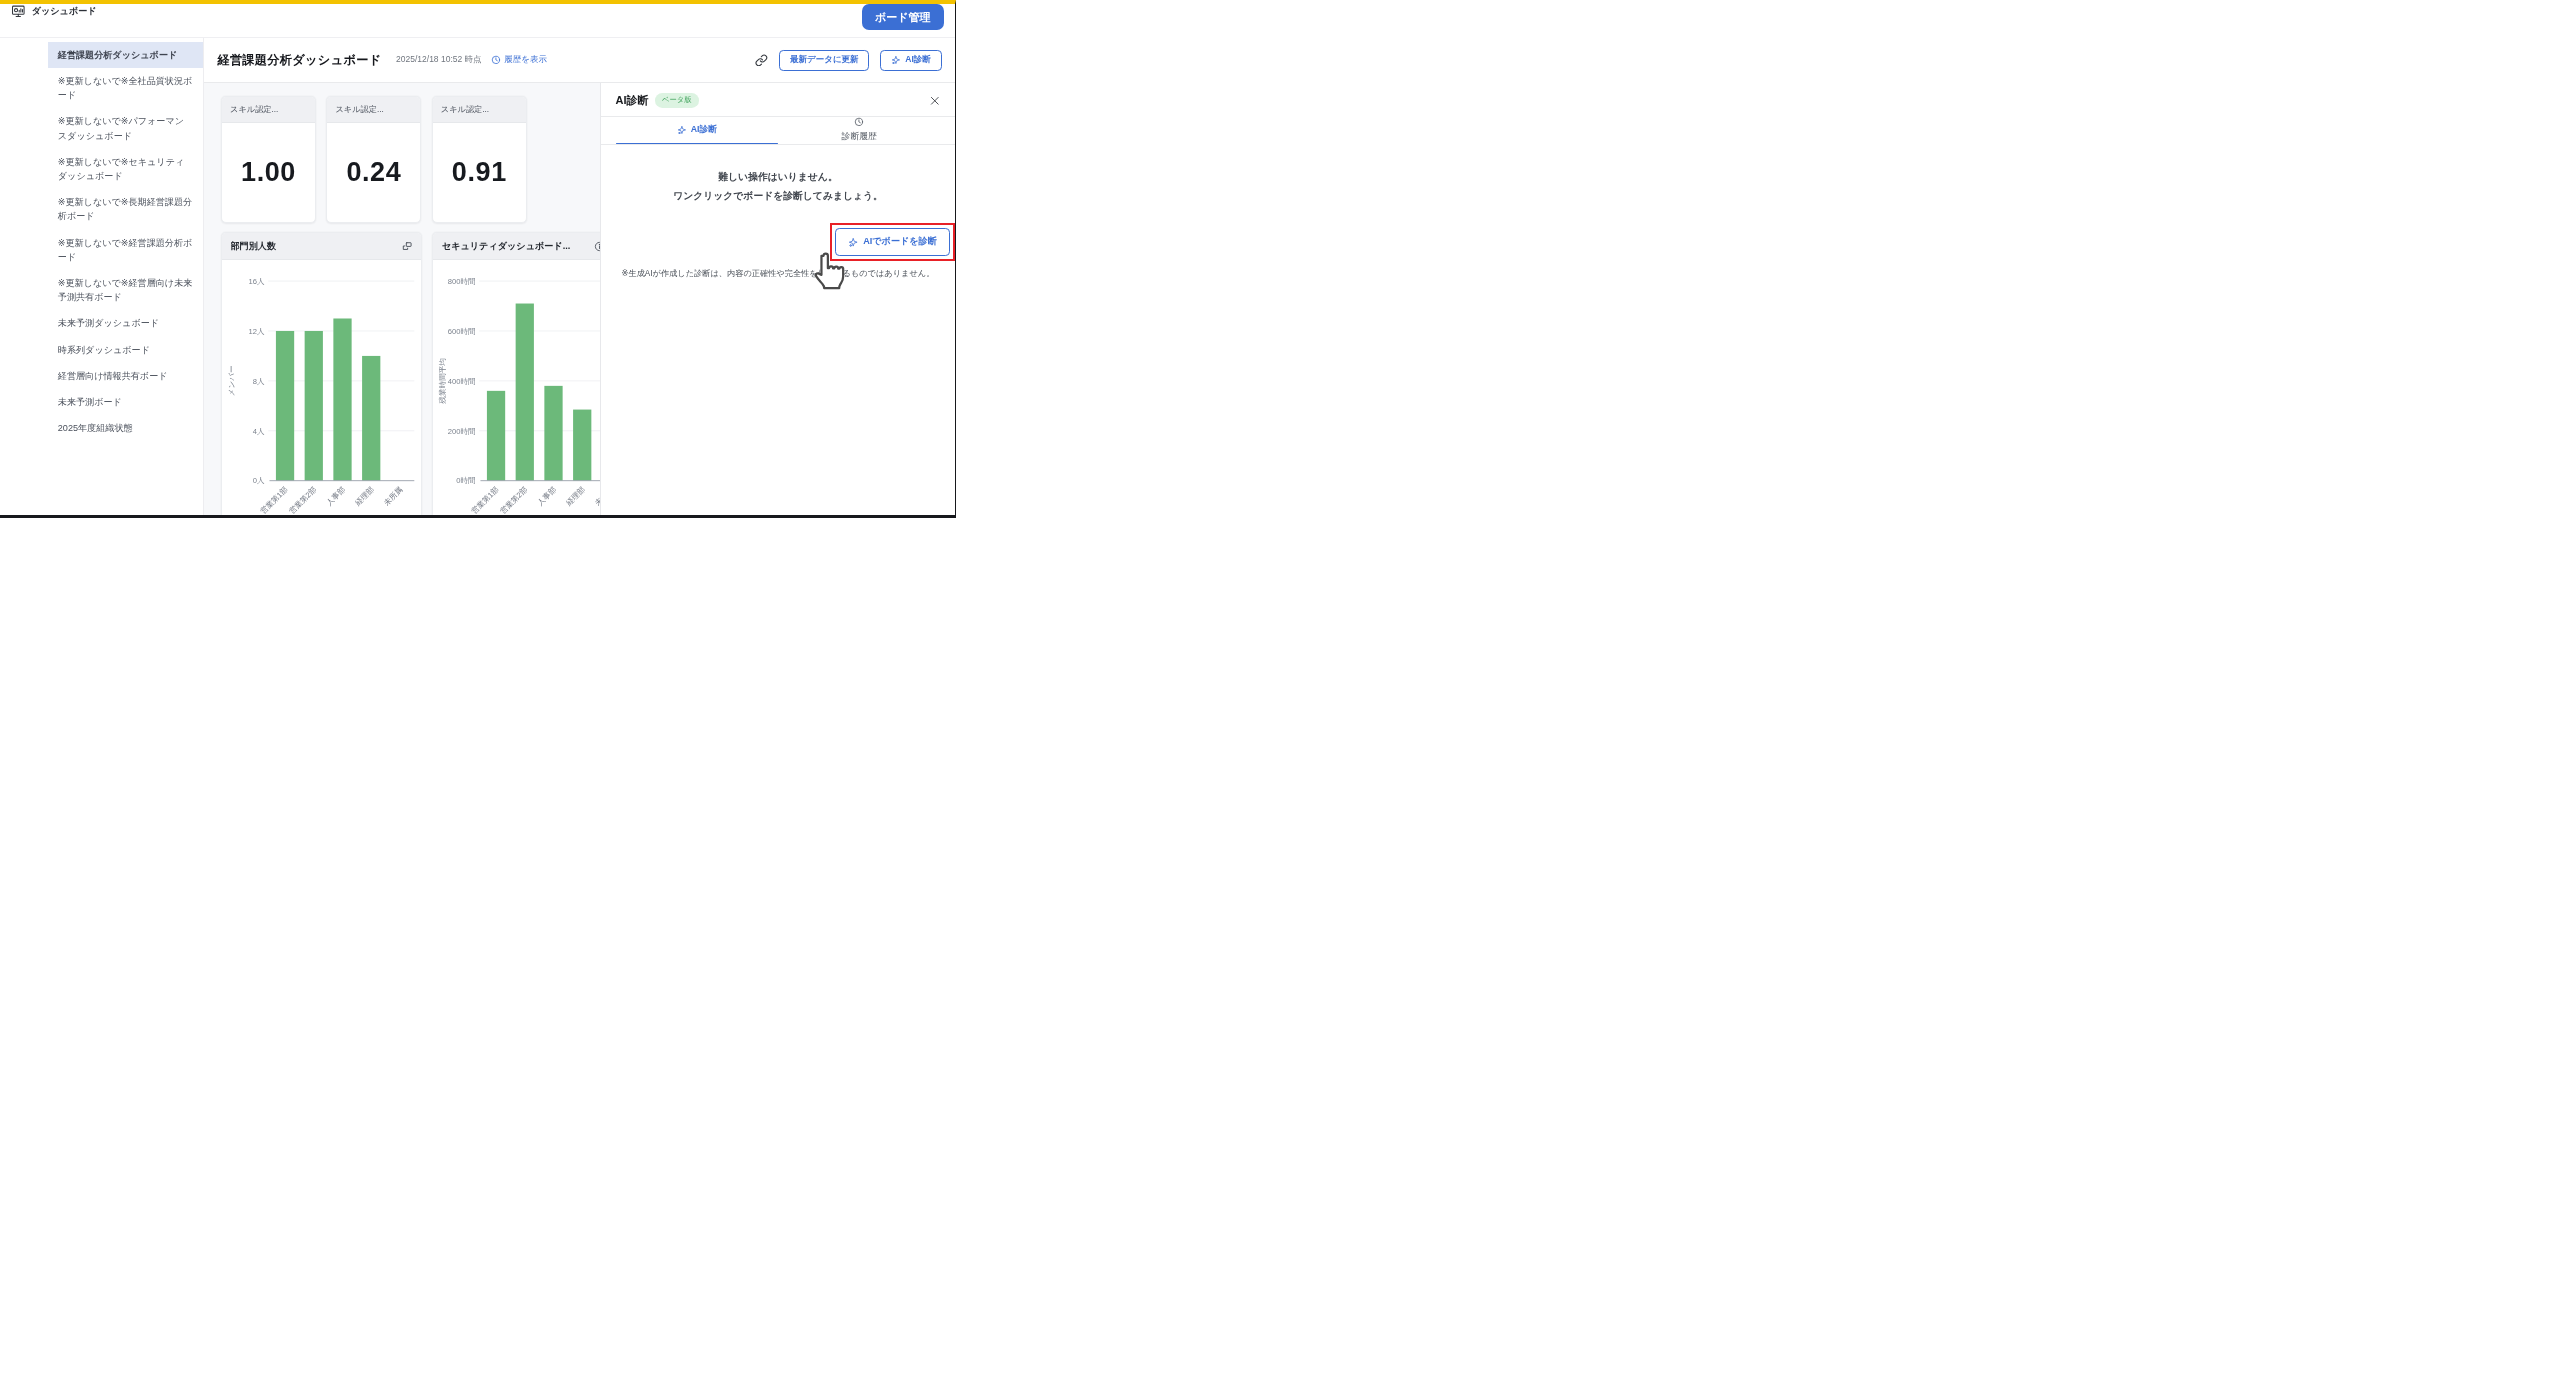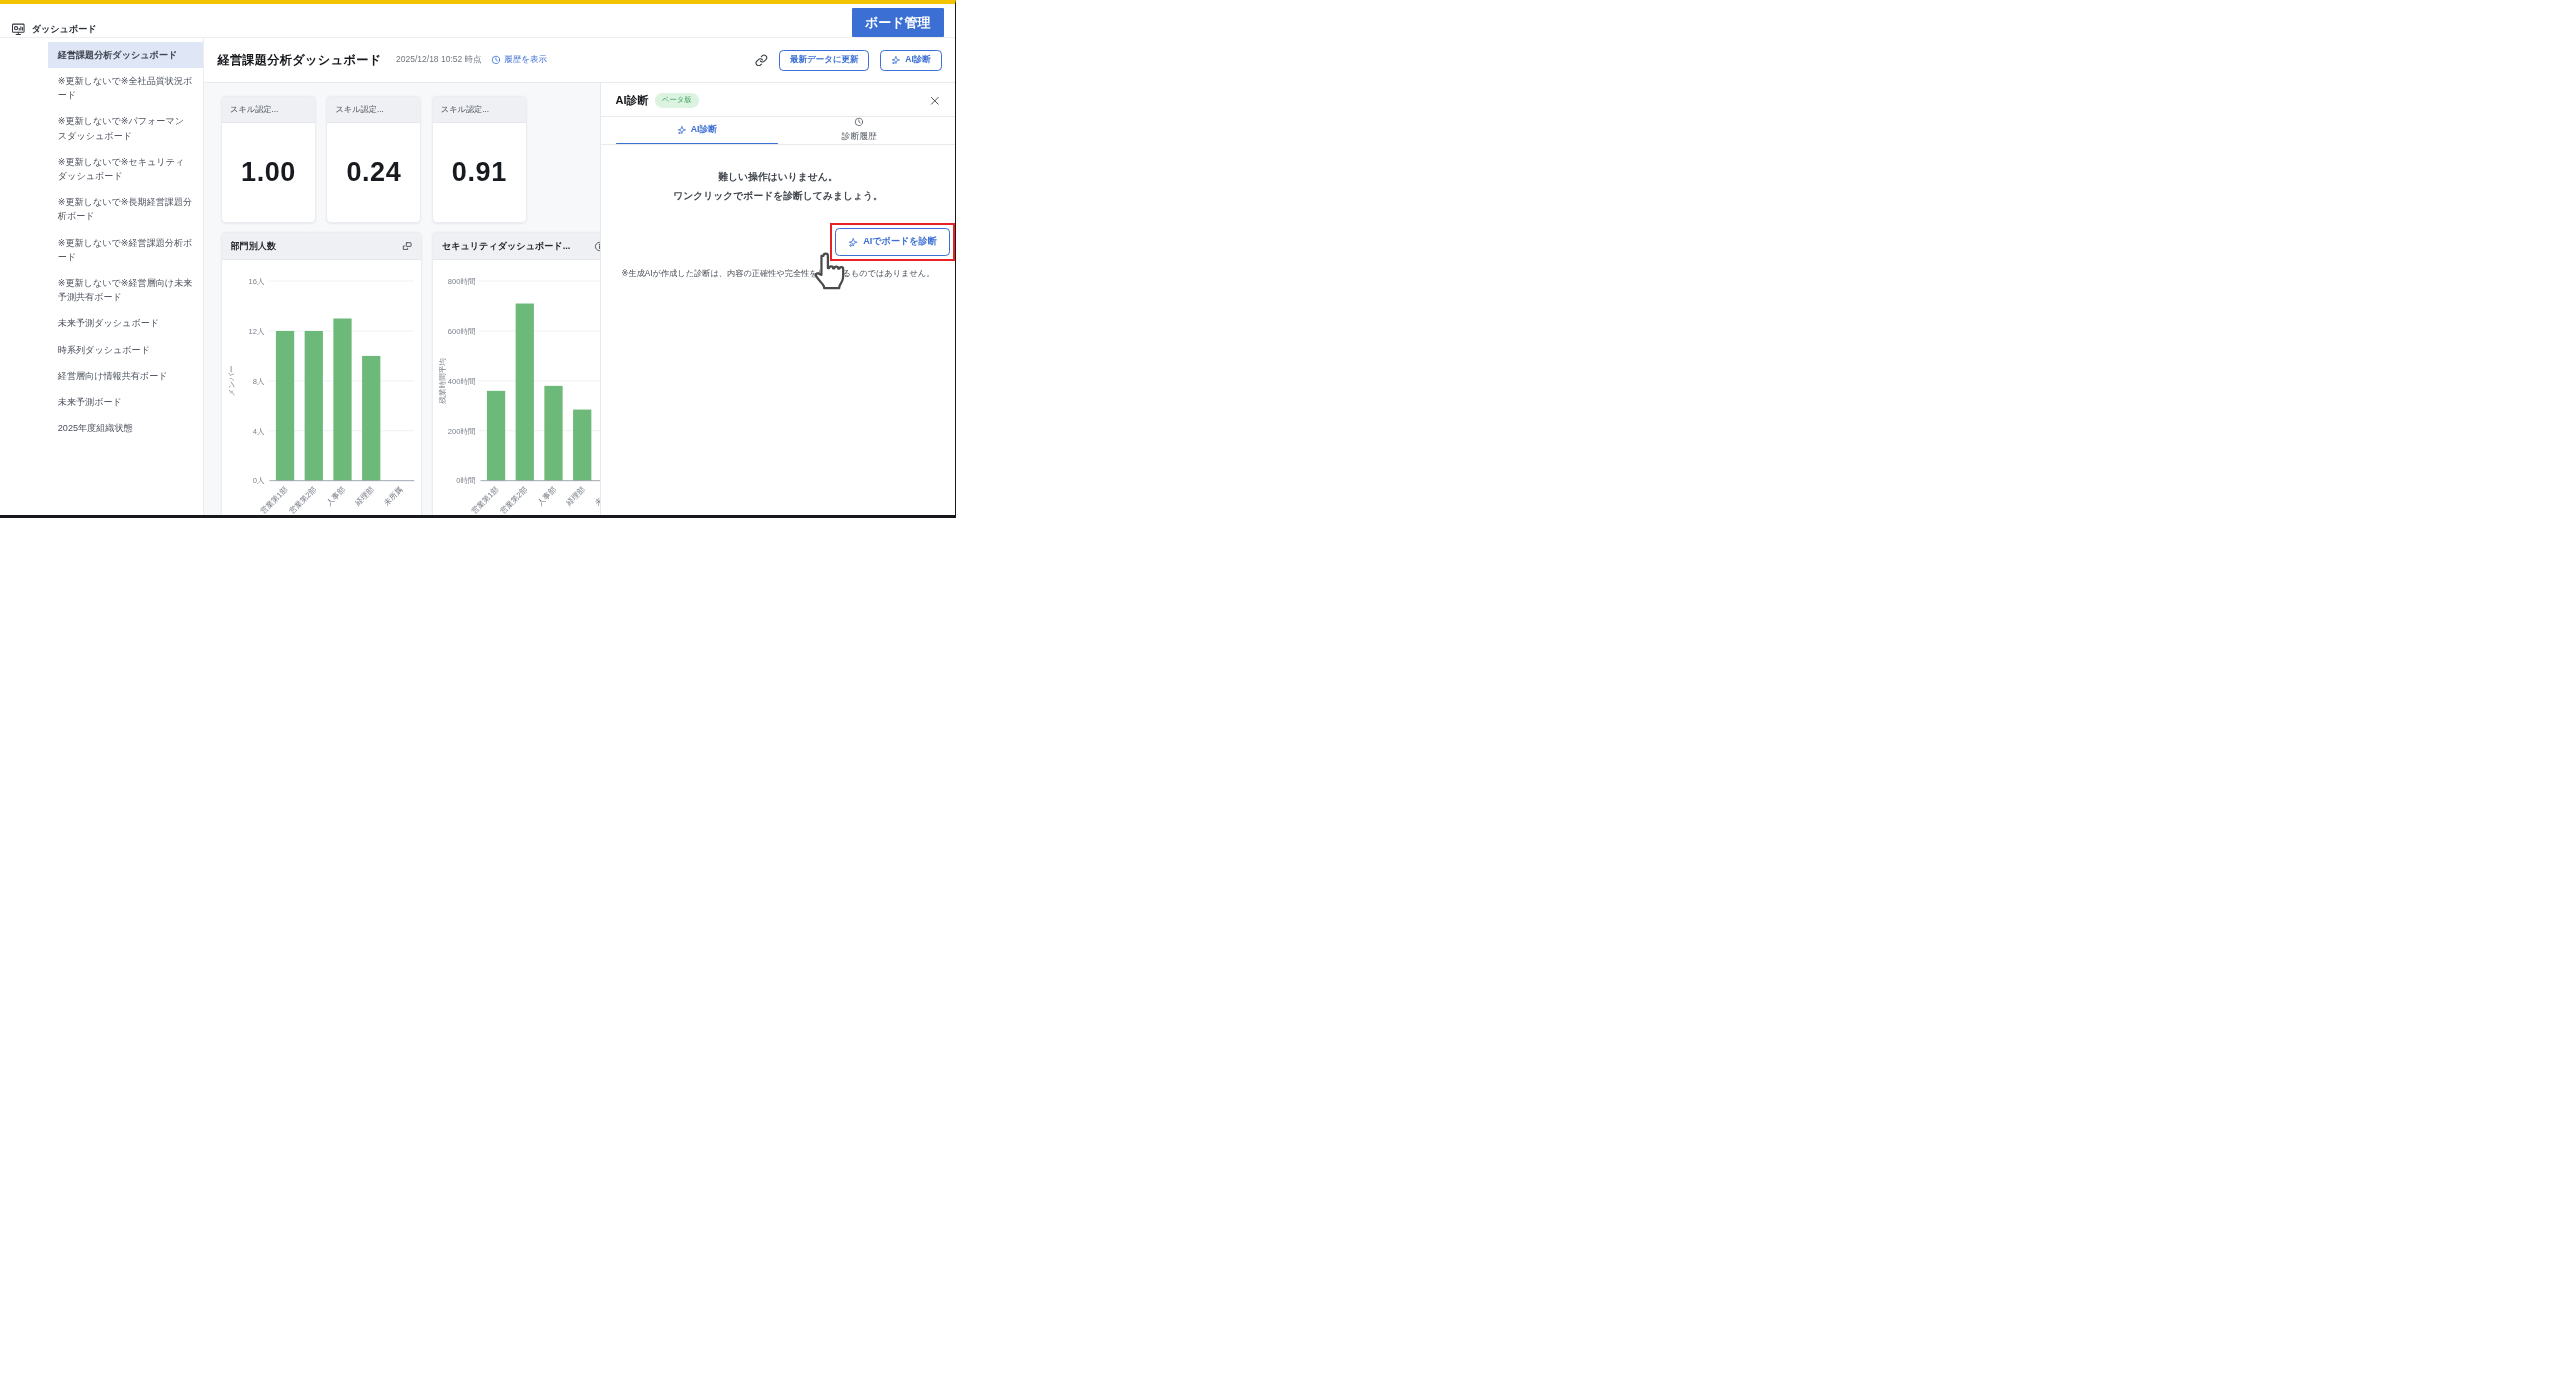--- a/index.html
+++ b/index.html
@@ -7,28 +7,28 @@
   body { font-family: "Liberation Sans","DejaVu Sans",sans-serif; }
 
   #screen{
     position:relative; width:956px; height:518px; background:#ffffff;
     border-top:4.3px solid #f3c200; border-bottom:3px solid #17181c; border-right:1.2px solid #17181c;
     overflow:hidden;
   }
 
   
   .app-header{
-    height:34px; background:#fff; display:flex; align-items:flex-end;
+    height:34px; background:#fff; display:flex; align-items:flex-start;
     padding:0 11px; border-bottom:0.6px solid #efeff2;
   }
   .app-header .logo{ display:flex; align-items:center; gap:6.1px; color:#33373e; }
   .app-title{ font-size:9.1px; font-weight:bold; color:#2c3038; }
   .primary-btn{
-    margin-left:auto; background:#3b6fd4; color:#fff; border:none; border-radius:1px;
-    font-size:13px; font-weight:bold; padding:5.5px 13.4px; cursor:pointer;
+    margin-left:auto; background:#3b6fd4; color:#fff; border:none; border-radius:7px;
+    font-size:11px; font-weight:bold; padding:5.5px 13.4px; cursor:pointer;
     font-family:inherit;
   }
 
   .body-row{ display:flex; height:calc(100% - 34px);padding-left:48px; }
 
   
   .sidebar{ width:156px; background:#fff; border-right:0.6px solid #ededf0; padding-top:3.7px; flex:none; overflow:hidden; }
   .side-item{
     padding:6.1px 9.8px; font-size:9.1px; line-height:1.55; color:#4b515c; cursor:pointer;
     word-break:break-all;

